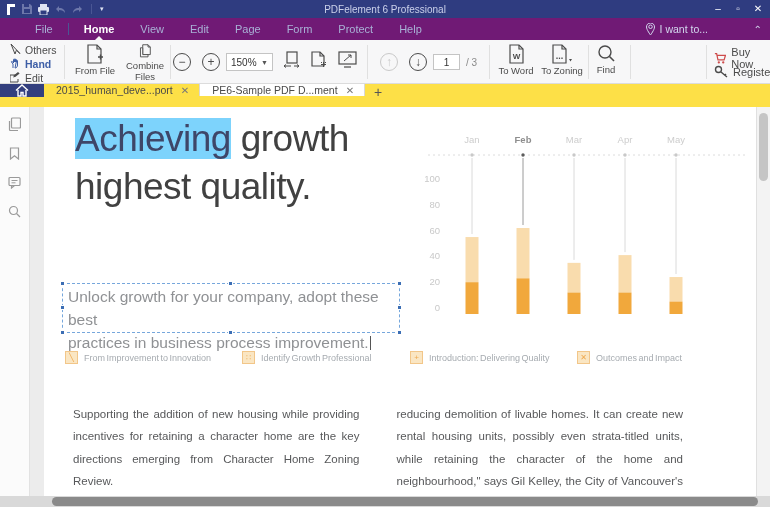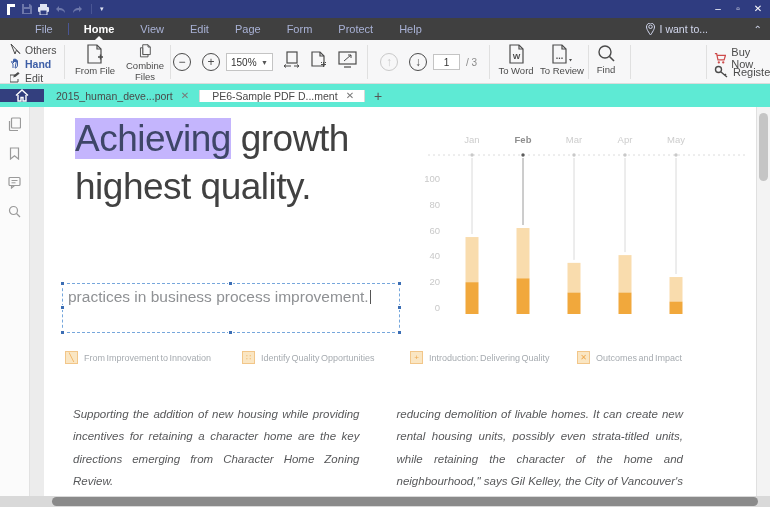--- a/index.html
+++ b/index.html
@@ -13,21 +13,21 @@
   .qat{display:flex;align-items:center;gap:6px;padding-left:6px;}
   .qat .qicon{display:flex;align-items:center;}
   .qat .dim{opacity:.45;}
   .qat .sep{width:1px;height:10px;background:#4A5694;margin:0 2px;}
   .win-title{position:absolute;left:0;right:0;text-align:center;font-size:10px;color:#CBD1EA;pointer-events:none;}
   .winctl{position:absolute;right:4px;top:0;height:18px;display:flex;align-items:center;gap:4px;}
   .winctl .wbtn{width:16px;height:16px;display:flex;align-items:center;justify-content:center;
                 color:#FFFFFF;font-size:10px;line-height:1;cursor:default;}
 
   
-  .menubar{position:absolute;left:0;top:18px;width:770px;height:22px;background:#404040;
+  .menubar{position:absolute;left:0;top:18px;width:770px;height:22px;background:#701a75;
            display:flex;align-items:center;font-size:11px;color:#A9B2D6;}
   .menu-tabs{display:flex;align-items:center;height:100%;padding-left:22px;}
   .mtab{padding:0 13px;height:100%;display:flex;align-items:center;position:relative;cursor:default;}
   .mtab.active{color:#FFFFFF;font-weight:bold;}
   .mtab.active::after{content:"";position:absolute;left:50%;bottom:0;margin-left:-4px;
         border-left:4px solid transparent;border-right:4px solid transparent;border-bottom:4px solid #F7F7F8;}
   .menu-sep{width:1px;height:12px;background:#4A5694;margin:0 2px;}
   .iwant{position:absolute;right:62px;top:0;height:22px;display:flex;align-items:center;gap:5px;color:#D3D8EE;font-size:10.5px;}
   .ribbon-collapse{position:absolute;right:8px;top:0;height:22px;display:flex;align-items:center;color:#D3D8EE;font-size:10px;}
 
@@ -45,39 +45,39 @@
   .circle-btn.disabled{border-color:#C9C9C9;color:#C9C9C9;}
   .zoom-dd{position:absolute;left:226px;top:13px;width:47px;height:18px;background:#FFFFFF;border:1px solid #C4C4C4;
            display:flex;align-items:center;font-size:10px;color:#333;padding:0 4px;justify-content:space-between;cursor:default;}
   .zoom-dd .caret{font-size:7px;color:#555;}
   .page-input{position:absolute;left:433px;top:14px;width:27px;height:16px;border:1px solid #C4C4C4;background:#fff;
               text-align:center;font-size:10px;color:#333;font-family:"Liberation Sans",sans-serif;padding:0;}
   .page-total{position:absolute;left:466px;top:17px;font-size:10px;color:#8a8a8a;}
   .flat-icon-btn{position:absolute;display:flex;align-items:center;gap:5px;font-size:11px;color:#4B4B4B;cursor:default;}
 
   
-  .tabbar{position:absolute;left:0;top:84px;width:770px;height:23px;background:#5eead4;display:flex;align-items:center;}
+  .tabbar{position:absolute;left:0;top:84px;width:770px;height:23px;background:#fde047;display:flex;align-items:flex-start;}
   .home-btn{width:44px;background:#333F7E;display:flex;align-items:center;justify-content:center;cursor:default;}
   .doc-tab{display:flex;align-items:center;gap:8px;padding:0 10px 0 12px;font-size:10.5px;color:#4A4A4A;
            border-right:1px solid #D8D8D8;cursor:default;max-width:170px;white-space:nowrap;}
   .doc-tab.active{background:#FFFFFF;border-right:1px solid #D8D8D8;}
   .doc-tab .tab-close{color:#777;font-size:10px;cursor:pointer;}
   .tab-add{display:flex;align-items:center;justify-content:center;width:26px;font-size:14px;color:#555;cursor:pointer;}
 
   
   .main{position:absolute;left:0;top:107px;width:770px;height:400px;background:#ECECEC;}
   .side-panel{position:absolute;left:0;top:0;width:30px;height:400px;background:#FBFBFB;border-right:1px solid #E2E2E2;
               display:flex;flex-direction:column;align-items:center;padding-top:10px;gap:16px;}
   .side-ic{color:#9A9A9A;cursor:pointer;display:flex;}
 
   .page{position:absolute;left:44px;top:0;width:712px;height:390px;background:#FFFFFF;}
 
   
   .doc-heading{position:absolute;left:31px;top:8px;font-size:37px;line-height:48px;color:#414141;letter-spacing:-0.5px;}
-  .hl{background:#c4b5fd;color:#3E4668;}
+  .hl{background:#7dd3fc;color:#3E4668;}
 
   
   .textbox{position:absolute;left:18px;top:176px;width:338px;height:50px;border:1px dashed #76A7DC;
            font-size:15.5px;line-height:23px;color:#8F9194;padding:1px 5px;cursor:text;}
   .caret-bar{display:inline-block;width:1px;height:14px;background:#555;vertical-align:-2px;margin-left:1px;}
   .handle{position:absolute;width:5px;height:5px;background:#3C6EB4;border:1px solid #FFFFFF;}
   .h-tl{left:-3px;top:-3px;} .h-tm{left:50%;margin-left:-3px;top:-3px;} .h-tr{right:-3px;top:-3px;}
   .h-ml{left:-3px;top:50%;margin-top:-3px;} .h-mr{right:-3px;top:50%;margin-top:-3px;}
   .h-bl{left:-3px;bottom:-3px;} .h-bm{left:50%;margin-left:-3px;bottom:-3px;} .h-br{right:-3px;bottom:-3px;}
 
@@ -86,21 +86,21 @@
 
   
   .feat-row{position:absolute;left:0;top:244px;width:712px;height:18px;}
   .feat{position:absolute;display:flex;align-items:center;gap:6px;font-size:9px;color:#A6ABB0;letter-spacing:0;word-spacing:-1px;white-space:nowrap;}
   .feat-ic{width:13px;height:13px;background:#FAE6C3;border:1px solid #F2C689;color:#EFA94F;
            display:flex;align-items:center;justify-content:center;font-size:8px;line-height:1;}
 
   
   .bodycols{position:absolute;left:29px;top:296px;width:610px;display:flex;gap:37px;}
   .bcol{width:292px;font-size:11.5px;line-height:22.4px;color:#57585A;text-align:justify;}
-  .bcol p{margin:0 0 10px 0;font-style:italic;}
+  .bcol p{margin:0 0 10px 0;}
 
   
   .vscroll{position:absolute;right:0;top:0;width:14px;height:390px;background:#F3F3F3;border-left:1px solid #E0E0E0;}
   .vthumb{position:absolute;left:2px;top:6px;width:9px;height:68px;background:#C5C5C5;border-radius:5px;cursor:pointer;}
   .hscroll{position:absolute;left:0;top:389px;width:770px;height:11px;background:#D9D9D9;}
   .hthumb{position:absolute;left:52px;top:1px;width:706px;height:9px;background:#8A8A8A;border-radius:5px;cursor:pointer;}
 
   svg{display:block;}
   text{font-family:"Liberation Sans",sans-serif;}
 </style>
@@ -137,20 +137,21 @@
           </svg>
       </span>
       <span class="qicon dim">
         <svg width="11" height="9" viewBox="0 0 11 9">
             <path d="M10 4 7 1v2C3 3 1 5 1 8c1-2 3-3 6-3v2z" fill="#B9C0DE"></path>
           </svg>
       </span>
       <span class="sep"></span>
       <span class="qicon" style="font-size:7px;color:#DFE3F2;">▾</span>
     </div>
+    <div class="win-title">PDFelement 6 Professional</div>
     <div class="winctl">
       <span class="wbtn">–</span>
       <span class="wbtn">▫</span>
       <span class="wbtn">✕</span>
     </div>
   </div>
 
   <div class="menubar">
     <div class="menu-tabs">
       <div class="mtab">File</div>
@@ -272,21 +273,21 @@
         </svg>
       <span>To Word</span>
     </div>
     <div class="tb-btn" style="left:538px;width:48px;">
       <svg width="22" height="20" viewBox="0 0 22 20">
           <path d="M2 1h9l4 4v14H2z" fill="none" stroke="#4B4B4B" stroke-width="1.2"></path>
           <path d="M11 1v4h4" fill="none" stroke="#4B4B4B" stroke-width="1.2"></path>
           <text x="8.5" y="14.5" text-anchor="middle" font-size="9" font-weight="bold" fill="#4B4B4B">...</text>
           <path d="M18 15l3 0-1.5 2.5z" fill="#4B4B4B"></path>
         </svg>
-      <span>To Review</span>
+      <span>To Zoning</span>
     </div>
 
     <div class="tb-divider" style="left:588px;"></div>
 
     <div class="tb-btn" style="left:590px;width:32px;">
       <svg width="18" height="19" viewBox="0 0 18 19">
           <circle cx="8" cy="8" r="6" fill="none" stroke="#4B4B4B" stroke-width="1.4"></circle>
           <path d="M12.5 12.5L17 17" stroke="#4B4B4B" stroke-width="1.6"></path>
         </svg>
       <span>Find</span>
@@ -368,20 +369,21 @@
 
       <div class="textbox">
         <span class="handle h-tl"></span>
         <span class="handle h-tm"></span>
         <span class="handle h-tr"></span>
         <span class="handle h-ml"></span>
         <span class="handle h-mr"></span>
         <span class="handle h-bl"></span>
         <span class="handle h-bm"></span>
         <span class="handle h-br"></span>
+        <div>Unlock growth for your company, adopt these best</div>
         <div><span>practices in business process improvement.</span><span class="caret-bar"></span></div>
       </div>
 
       <svg id="chart-svg" width="340" height="200">
           <line x1="14" y1="28" x2="334" y2="28" stroke="#DCDCDC" stroke-width="1" stroke-dasharray="2,3"></line>
           <line x1="58" y1="31" x2="58" y2="107.05" stroke="#DADADA" stroke-width="1"></line>
           <circle cx="58" cy="28" r="1.7" fill="#C9C9C9"></circle>
           <text x="58" y="16" text-anchor="middle" font-size="9.5" fill="#CDCDCD" font-weight="normal">Jan</text>
           <rect x="51.5" y="110.05" width="13" height="45.14999999999999" fill="#F9DCAD"></rect>
           <rect x="51.5" y="155.2" width="13" height="31.80000000000001" fill="#F1A83C"></rect>
@@ -413,21 +415,21 @@
           <text x="26" y="55" text-anchor="end" font-size="9.5" fill="#C9C9C9">100</text>
         </svg>
 
       <div class="feat-row">
         <div class="feat" style="left:21px;">
           <span class="feat-ic">╲</span>
           <span>From Improvement to Innovation</span>
         </div>
         <div class="feat" style="left:198px;">
           <span class="feat-ic">∷</span>
-          <span>Identify Quality Opportunities</span>
+          <span>Identify Growth Professional</span>
         </div>
         <div class="feat" style="left:366px;">
           <span class="feat-ic">+</span>
           <span>Introduction: Delivering Quality</span>
         </div>
         <div class="feat" style="left:533px;">
           <span class="feat-ic">✕</span>
           <span>Outcomes and Impact</span>
         </div>
       </div>

